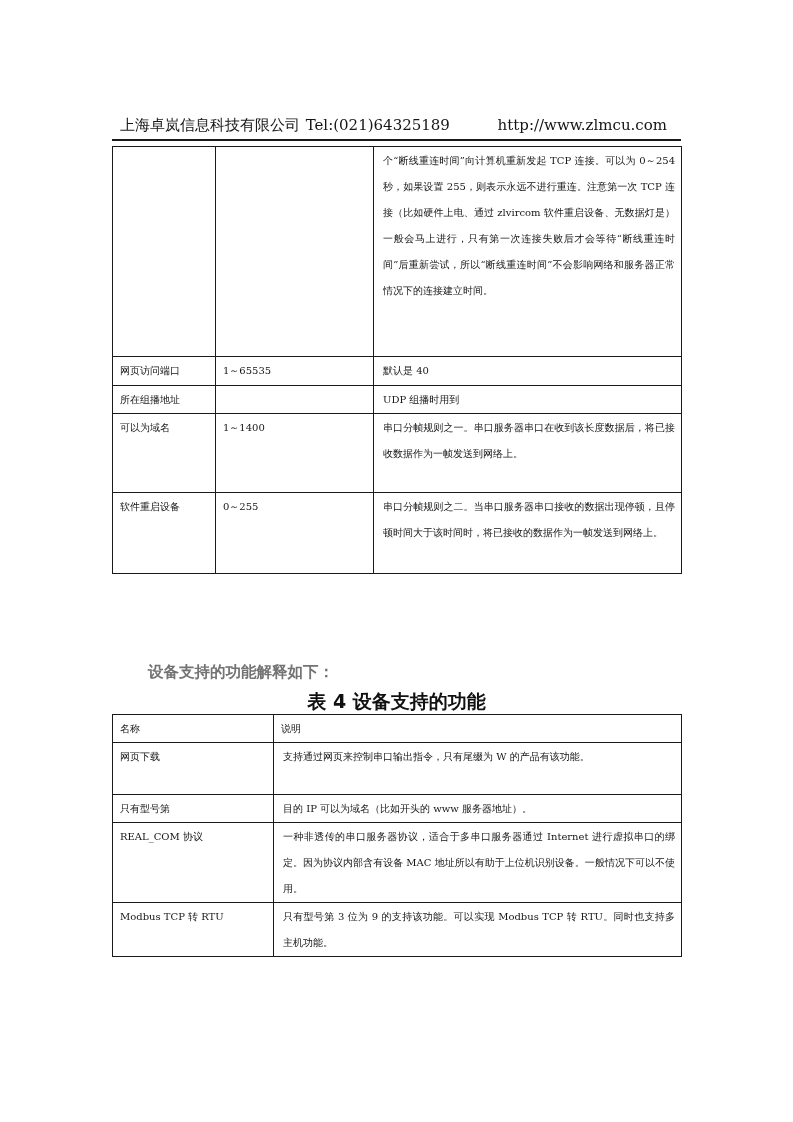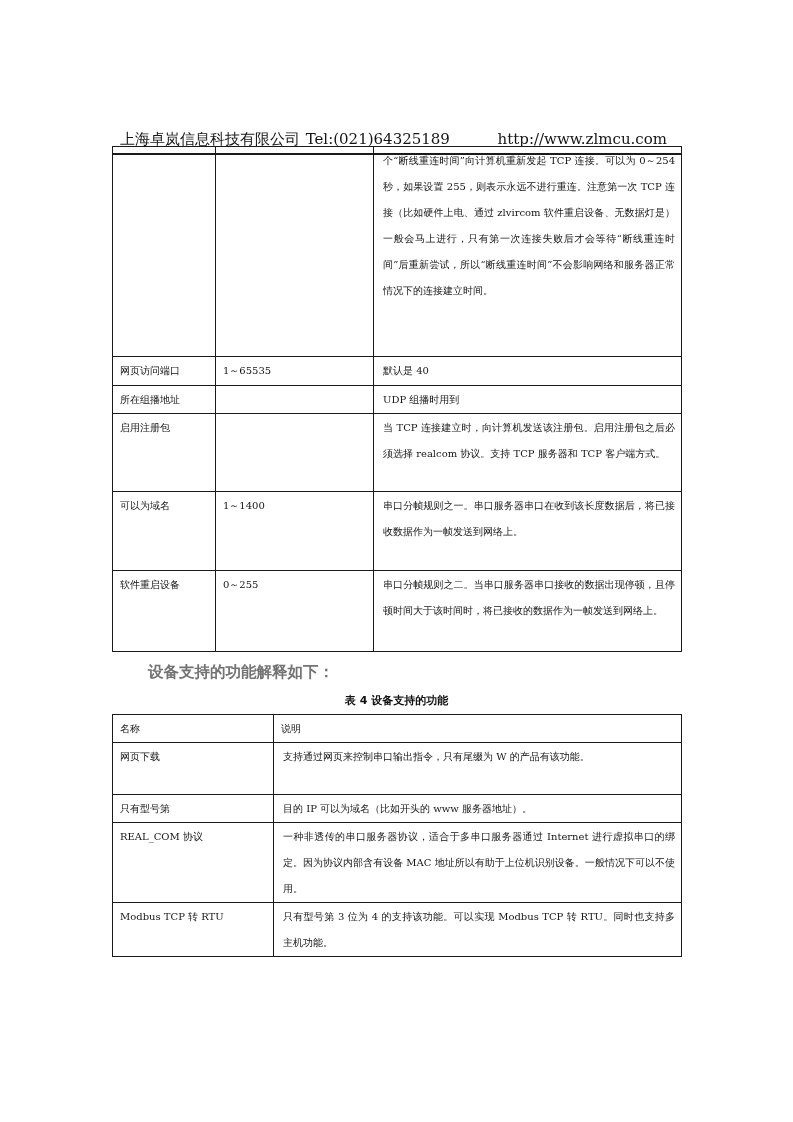--- a/index.html
+++ b/index.html
@@ -14,21 +14,21 @@
   .page { position: absolute; inset: 0; background: #fff; }
 
   
   .doc-header {
     position: absolute; top: 114px; left: 112px; width: 569px;
     display: flex; justify-content: space-between; align-items: flex-end;
     font-size: 15px; line-height: 22px;
     padding-bottom: 3px;
     border-bottom: 2px solid #1a1a1a;
   }
-  .doc-header .h-company { padding-left: 8px; margin-top: 14px; }
+  .doc-header .h-company { padding-left: 8px; }
   .doc-header .h-tel   { padding-right: 42px; }
   .doc-header .h-url   { padding-right: 14px; }
 
   
   table.doc-table {
     position: absolute; left: 112px;
     border-collapse: collapse;
     table-layout: fixed;
     width: 569px;
     font-size: 10px;
@@ -62,21 +62,21 @@
   .section-heading {
     position: absolute; top: 660px; left: 148px;
     font-family: "DejaVu Sans", "Liberation Sans", sans-serif;
     font-weight: bold; font-size: 15.5px; line-height: 24px;
     color: #737373;
   }
   .table-caption {
     position: absolute; top: 691px; left: 112px; width: 569px;
     text-align: center;
     font-family: "DejaVu Sans", "Liberation Sans", sans-serif;
-    font-weight: bold; font-size: 11px; line-height: 20px;
+    font-weight: bold; font-size: 19px; line-height: 20px;
     color: #111;
   }
 </style>
 </head>
 <body>
 
 <div class="page">
 
   <div class="doc-header">
     <span class="h-company">上海卓岚信息科技有限公司</span>
@@ -98,25 +98,20 @@
       </tr>
       <tr class="r1">
         <td class="name">网页访问端口</td>
         <td class="range">1～65535</td>
         <td class="desc">默认是 40</td>
       </tr>
       <tr class="r2">
         <td class="name">所在组播地址</td>
         <td class="range"></td>
         <td class="desc">UDP 组播时用到</td>
-      </tr>
-      <tr class="r3">
-        <td class="name">启用注册包</td>
-        <td class="range"></td>
-        <td class="desc">当 TCP 连接建立时，向计算机发送该注册包。启用注册包之后必须选择 realcom 协议。支持 TCP 服务器和 TCP 客户端方式。</td>
       </tr>
       <tr class="r4">
         <td class="name">可以为域名</td>
         <td class="range">1～1400</td>
         <td class="desc">串口分帧规则之一。串口服务器串口在收到该长度数据后，将已接收数据作为一帧发送到网络上。</td>
       </tr>
       <tr class="r5">
         <td class="name">软件重启设备</td>
         <td class="range">0～255</td>
         <td class="desc">串口分帧规则之二。当串口服务器串口接收的数据出现停顿，且停顿时间大于该时间时，将已接收的数据作为一帧发送到网络上。</td>
@@ -145,18 +140,18 @@
       <tr class="f1">
         <td class="name">只有型号第</td>
         <td class="desc">目的 IP 可以为域名（比如开头的 www 服务器地址）。</td>
       </tr>
       <tr class="f2">
         <td class="name">REAL_COM 协议</td>
         <td class="desc">一种非透传的串口服务器协议，适合于多串口服务器通过 Internet 进行虚拟串口的绑定。因为协议内部含有设备 MAC 地址所以有助于上位机识别设备。一般情况下可以不使用。</td>
       </tr>
       <tr class="f3">
         <td class="name">Modbus TCP 转 RTU</td>
-        <td class="desc">只有型号第 3 位为 4 的支持该功能。可以实现 Modbus TCP 转 RTU。同时也支持多主机功能。</td>
+        <td class="desc">只有型号第 3 位为 9 的支持该功能。可以实现 Modbus TCP 转 RTU。同时也支持多主机功能。</td>
       </tr>
     </tbody>
   </table>
 
 </div>
 
 </body></html>

